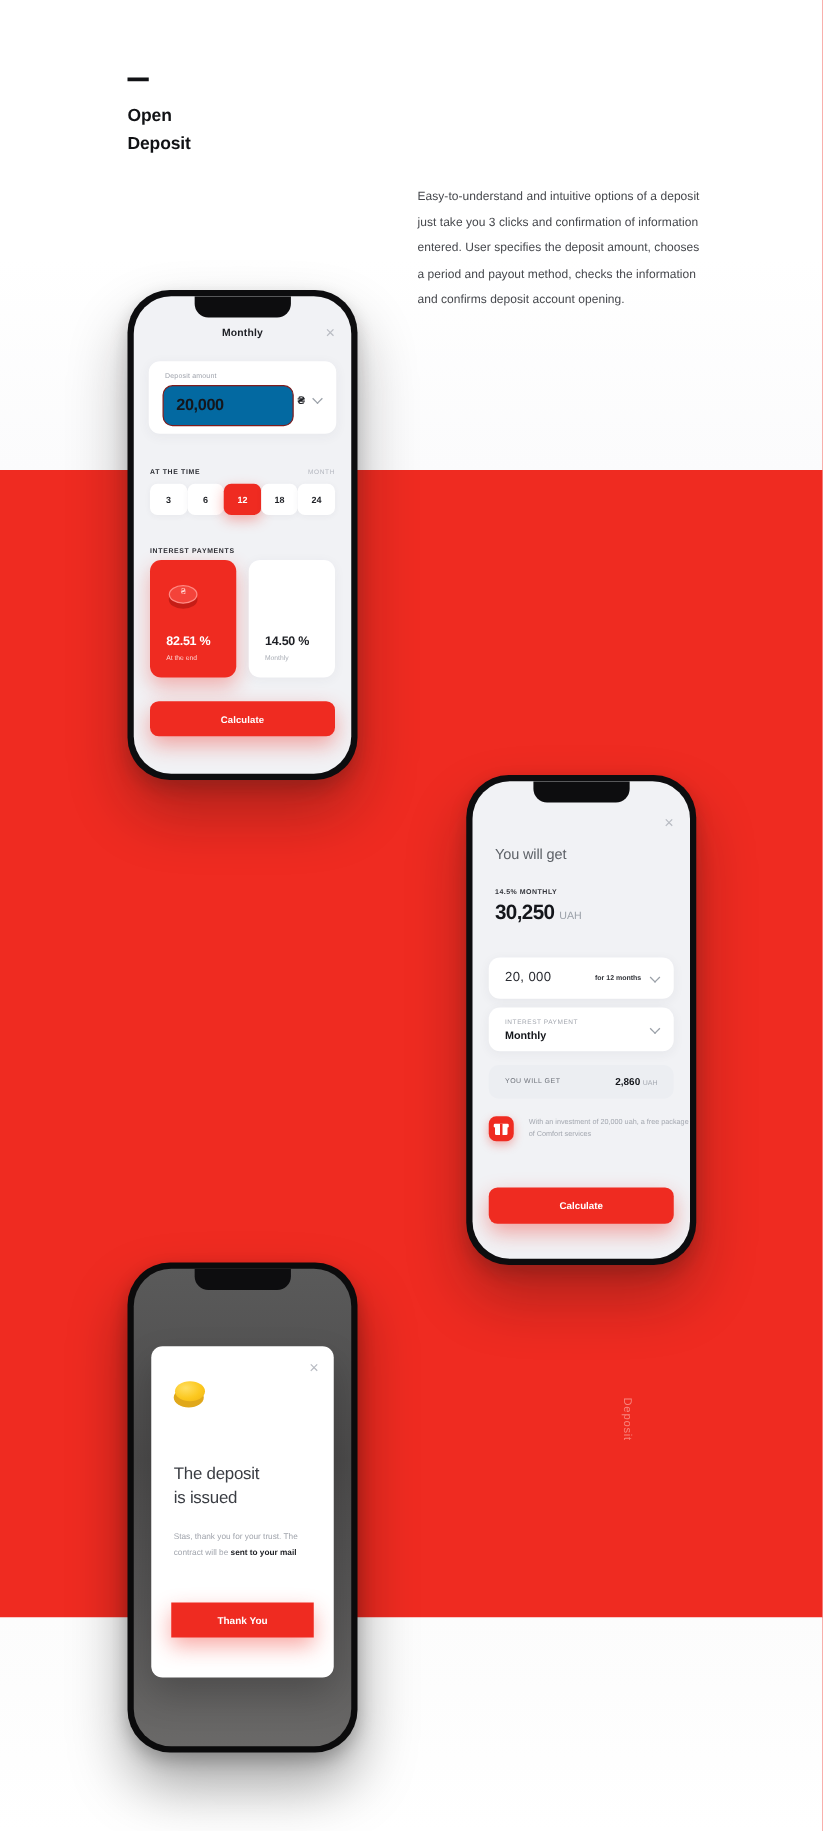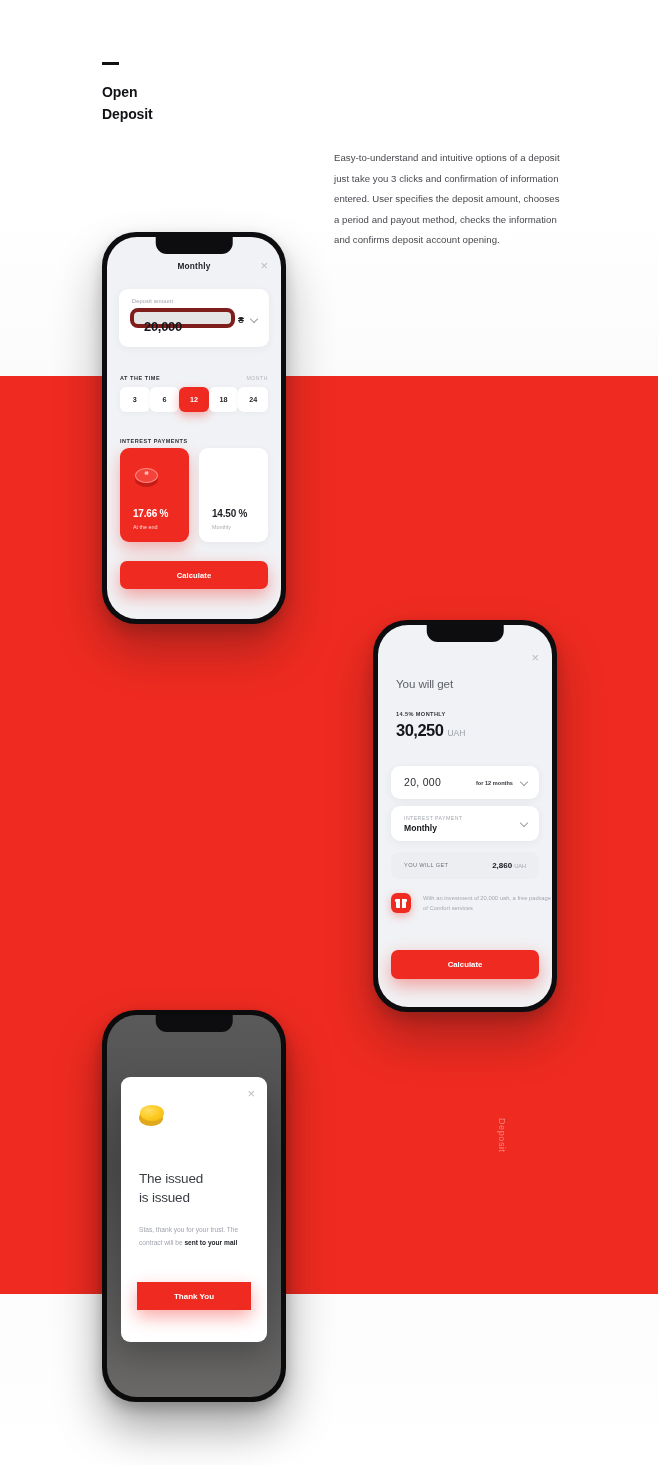--- a/index.html
+++ b/index.html
@@ -97,22 +97,22 @@
   .p1-card {
     position: absolute; left: 12px; top: 52px; right: 12px; height: 58px;
     background: #fff; border-radius: 9px;
     box-shadow: 0 2px 9px rgba(50,50,70,.05);
   }
   .p1-card-label {
     position: absolute; left: 13px; top: 9px;
     font-size: 5.6px; color: #9ea2ab; letter-spacing: .15px;
   }
   .p1-amount-box {
-    position: absolute; left: 11px; top: 19px; width: 105px; height: 20px;
-    background: #e5e5e5; border: 4px solid #7f1d1d; border-radius: 8px;
+    position: absolute; left: 11px; top: 19px; width: 105px; height: 33px;
+    background: #0369a1; border: 1px solid #7f1d1d; border-radius: 8px;
   }
   .p1-amount {
     position: absolute; left: 10px; top: 7px;
     font-size: 13px; font-weight: 700; color: #14161b; letter-spacing: -.3px;
   }
   .p1-cur {
     position: absolute; right: 25px; top: 26px;
     font-size: 9px; font-weight: 700; color: #1d1f24;
   }
   .chev {
@@ -382,21 +382,21 @@
       <span class="sect-title">INTEREST PAYMENTS</span>
     </div>
 
     <div class="int-cards">
       <div class="int-card sel">
         <div class="coin">
           <div class="c-bot"></div>
             <div class="c-top"></div>
             <div class="c-sym">₴</div>
         </div>
-        <div class="int-pct">17.66 %</div>
+        <div class="int-pct">82.51 %</div>
         <div class="int-sub">At the end</div>
       </div>
       <div class="int-card">
         <div class="int-pct">14.50 %</div>
         <div class="int-sub">Monthly</div>
       </div>
     </div>
 
     <div class="btn-red" id="p1-calc">Calculate</div>
   </div>
@@ -451,21 +451,21 @@
   <div class="screen screen-dark">
     <div class="notch"></div>
 
     <div class="modal">
       <div class="close-x" id="p3-close">×</div>
       <div class="gold-coin">
         <div class="gc-bot"></div>
           <div class="gc-top"></div>
       </div>
       <div class="p3-title">
-        <span>The issued</span><br>
+        <span>The deposit</span><br>
         <span>is issued</span>
       </div>
       <div class="p3-body">
         <span>Stas, thank you for your trust. The contract will be </span><b>sent to your mail</b>
       </div>
       <div class="btn-red" id="p3-thanks">Thank You</div>
     </div>
   </div>
 </div>
 

